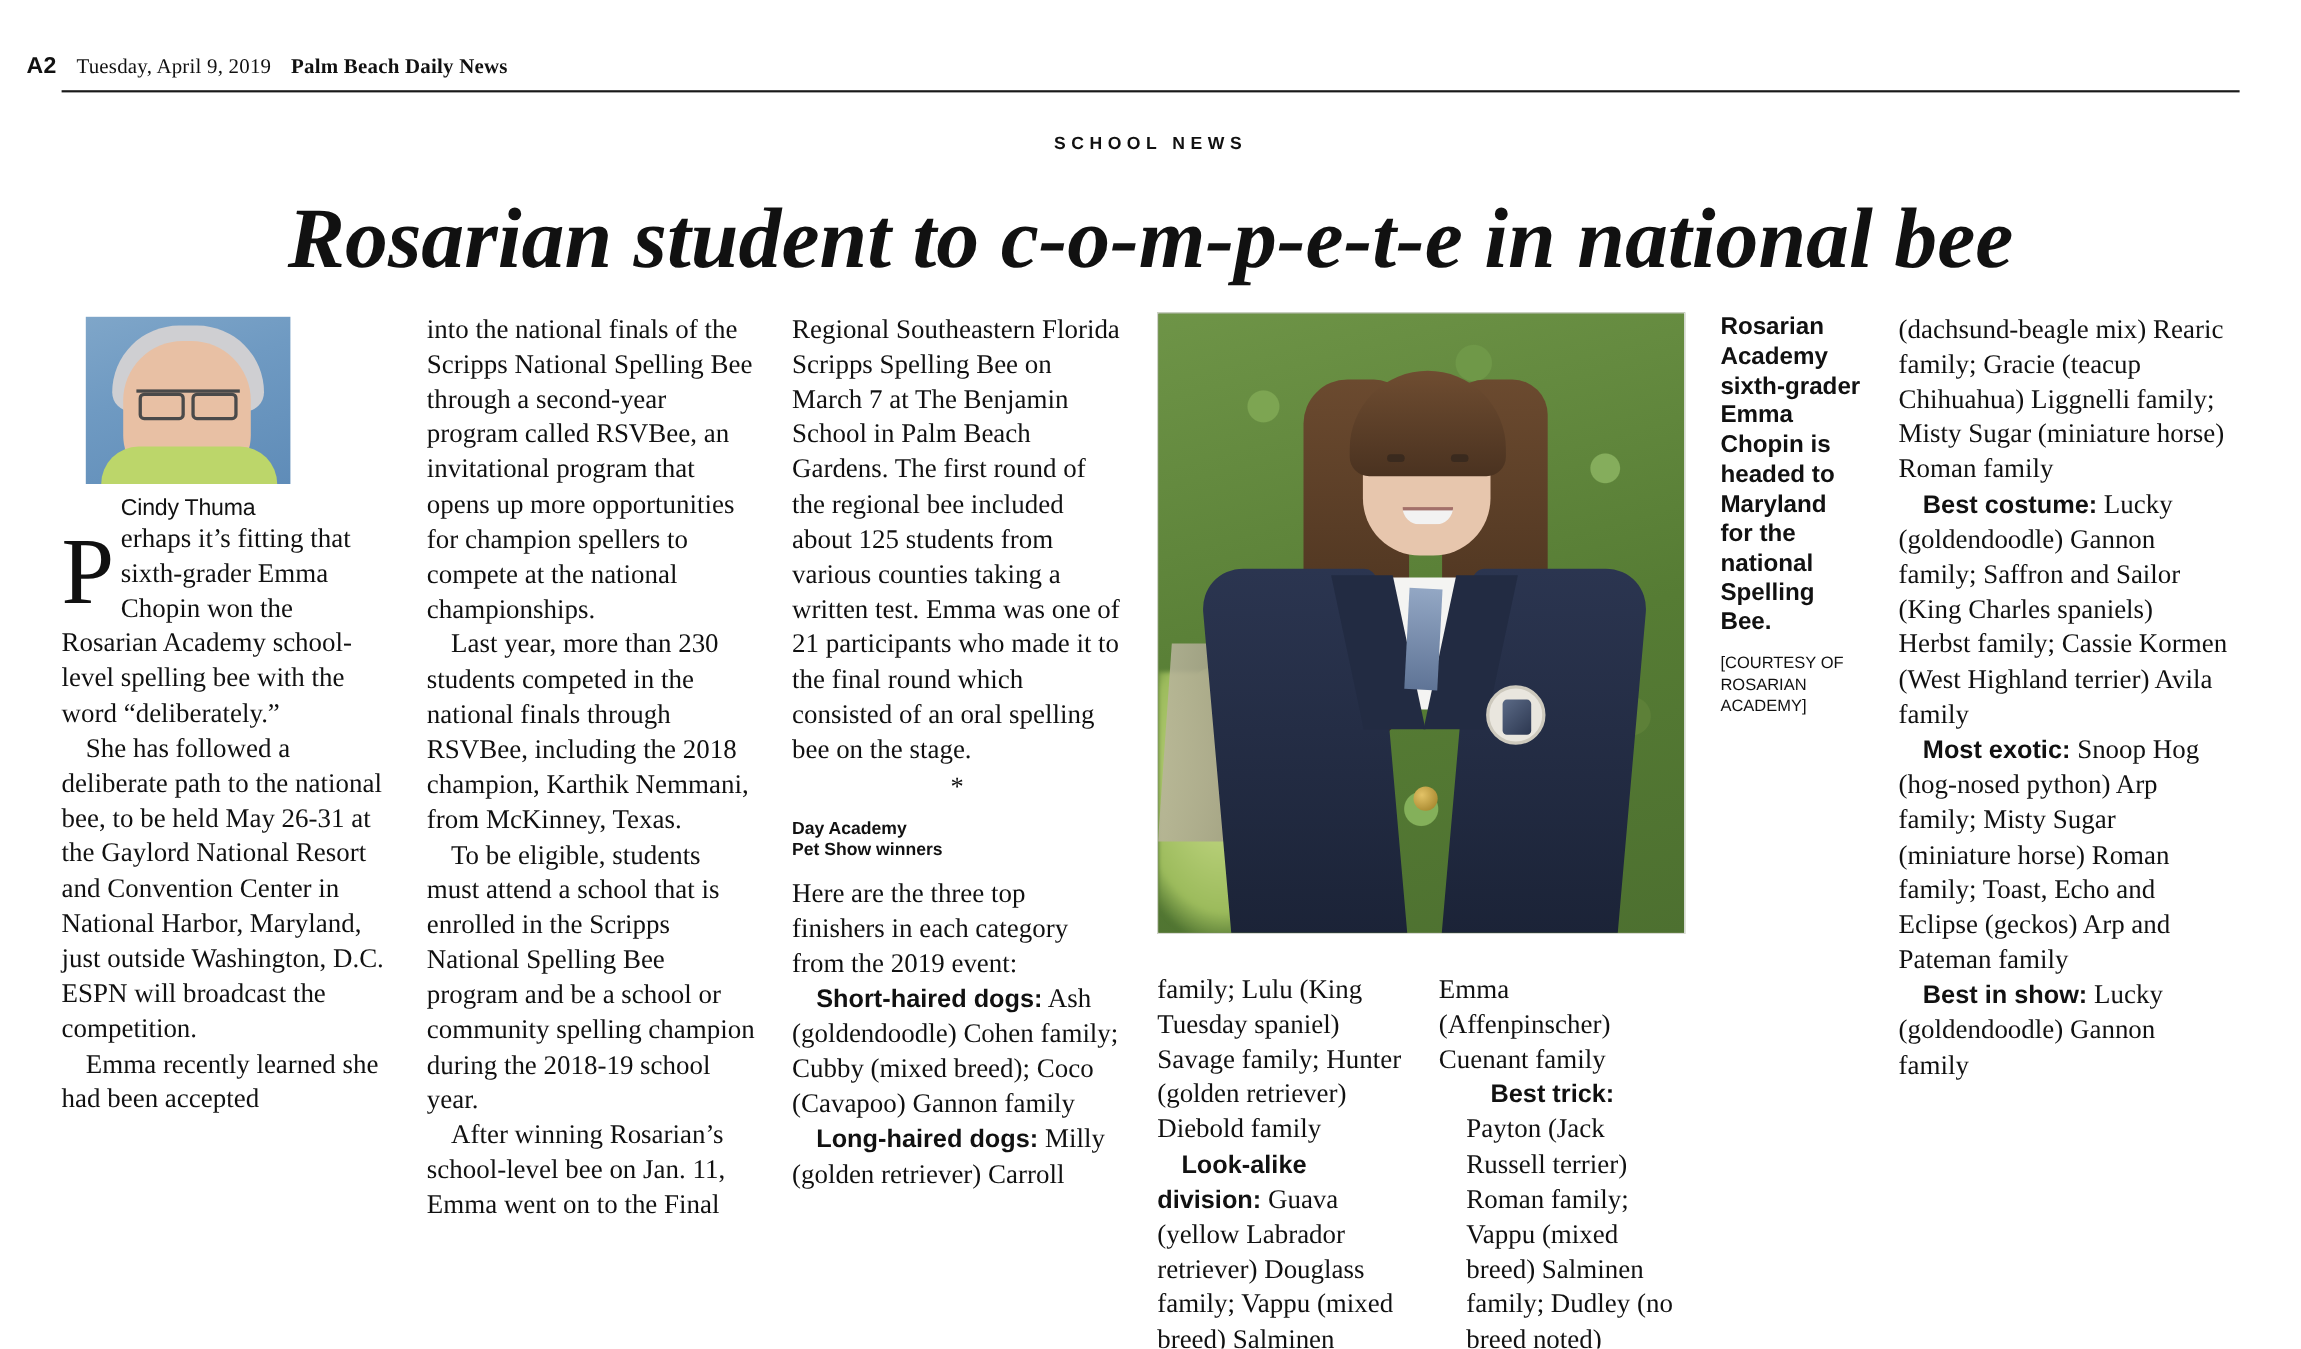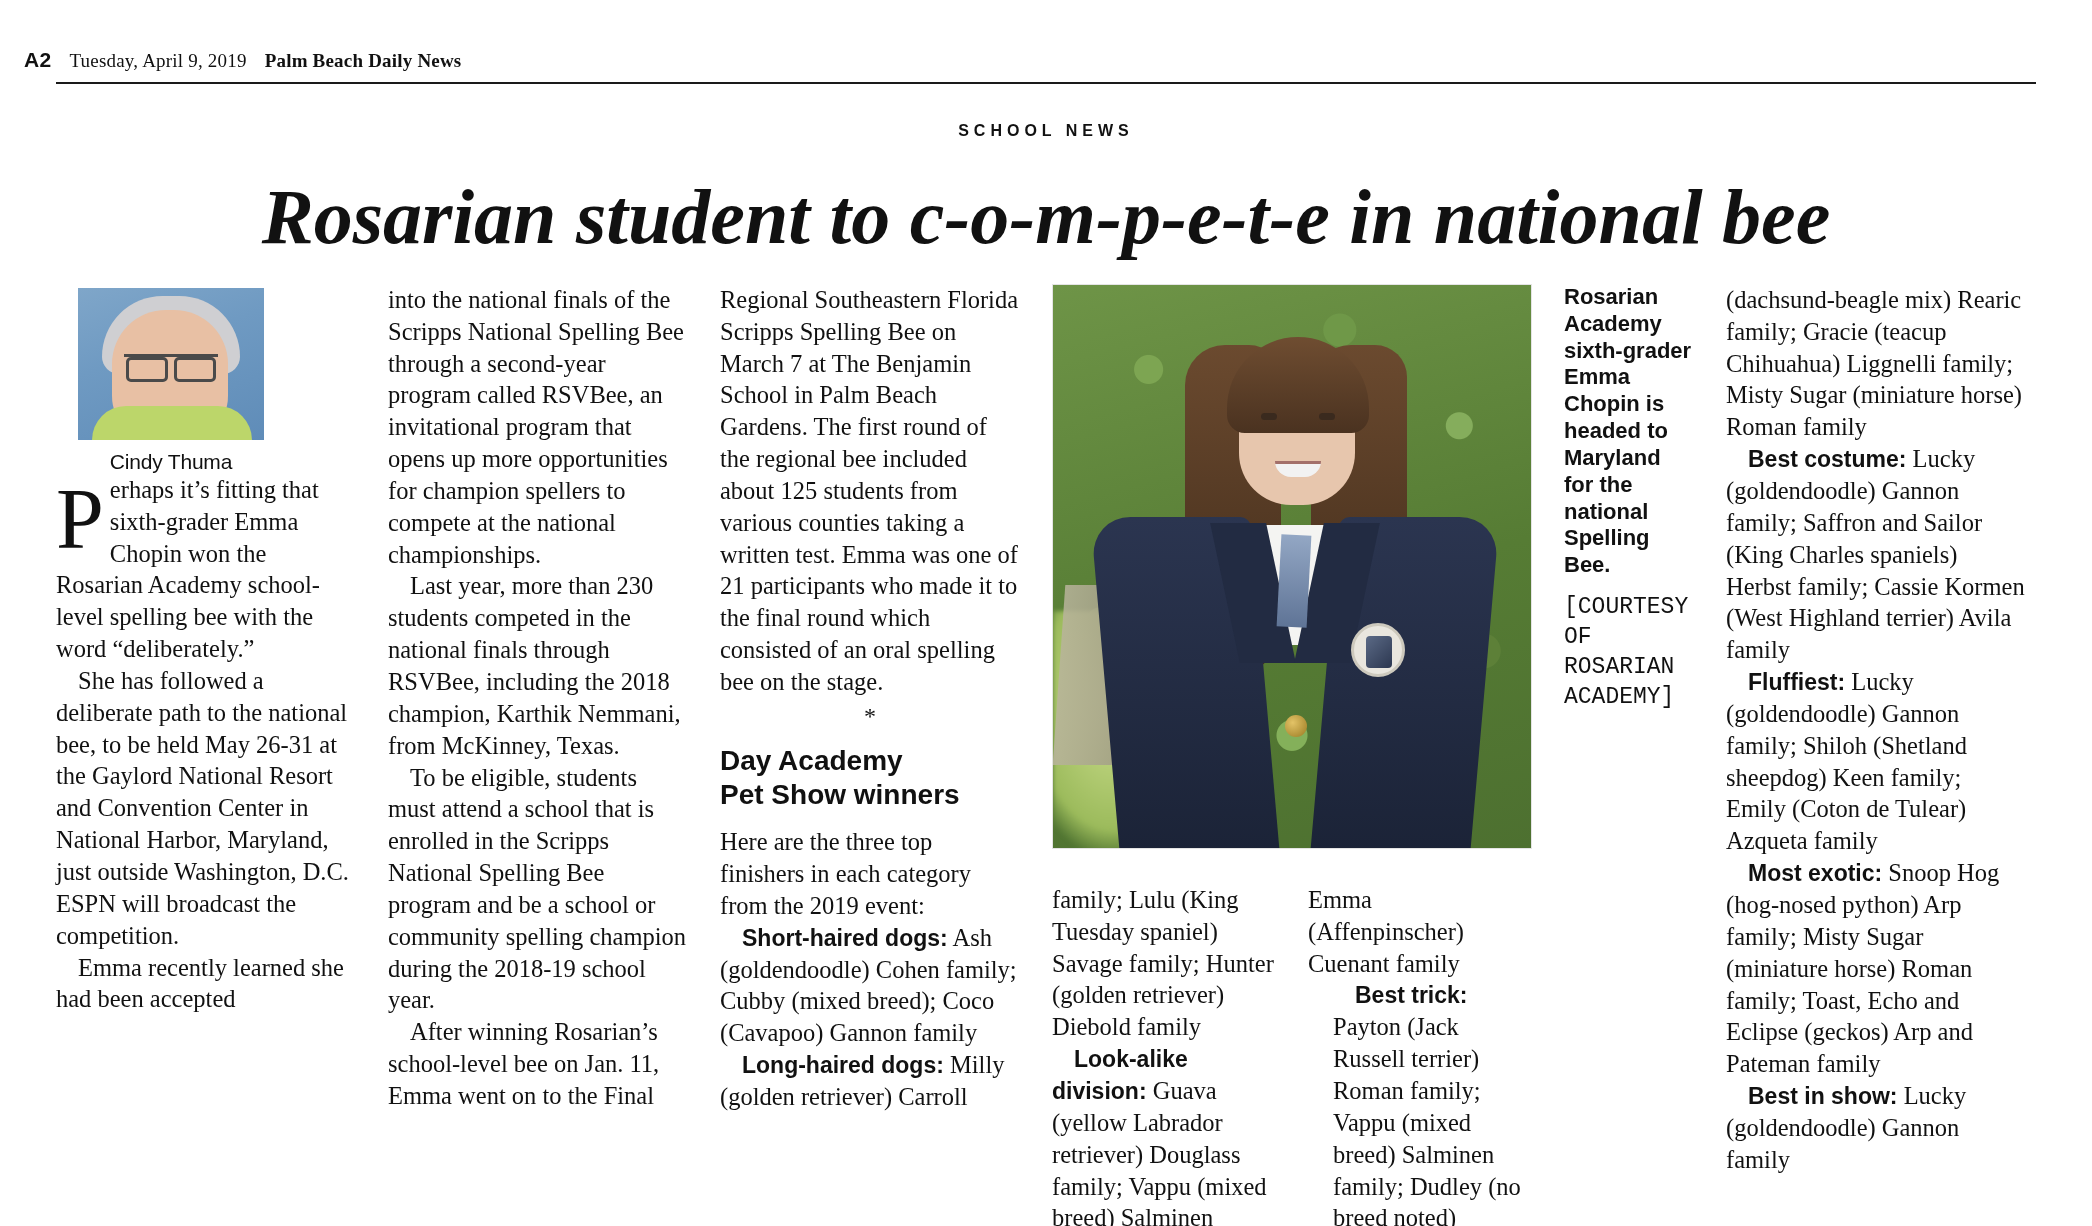--- a/index.html
+++ b/index.html
@@ -154,21 +154,21 @@
     font-family: "Liberation Serif", serif;
     font-size: 86px;
     line-height: 0.78;
     padding: 8px 6px 0 0;
     margin-top: 4px;
   }
 
   .subhead {
     font-family: "Liberation Sans", sans-serif;
     font-weight: bold;
-    font-size: 28px;
+    font-size: 16px;
     line-height: 1.22;
     margin-top: 16px;
   }
   .star {
     text-align: center;
     font-size: 24px;
     line-height: 1;
     margin-top: 6px;
   }
   .runin { font-family: "Liberation Sans", sans-serif; font-weight: bold; font-size: 23px; }
@@ -292,22 +292,22 @@
   }
 
   
   .cap {
     font-family: "Liberation Sans", sans-serif;
     font-weight: bold;
     font-size: 22px;
     line-height: 1.22;
   }
   .credit {
-    font-family: Liberation Mono, monospace;
-    font-size: 23px;
+    font-family: Liberation Sans, sans-serif;
+    font-size: 15px;
     line-height: 1.3;
     margin-top: 14px;
   }
   .narrow { width: 130px; }
   .wide-last { width: 300px; }
 
   .lower {
     position: absolute;
     left: 0;
     top: 600px;
@@ -403,19 +403,18 @@
     </div>
 
     <div class="col narrow">
       <div class="cap">Rosarian Academy sixth-grader Emma Chopin is headed to Maryland for the national Spelling Bee.</div>
       <div class="credit">[COURTESY OF ROSARIAN ACADEMY]</div>
     </div>
 
     <div class="col wide-last">
       <div class="para">(dachsund-beagle mix) Rearic family; Gracie (teacup Chihuahua) Liggnelli family; Misty Sugar (miniature horse) Roman family</div>
       <div class="para" style="text-indent:22px;"><span class="runin">Best costume:</span><span> Lucky (goldendoodle) Gannon family; Saffron and Sailor (King Charles spaniels) Herbst family; Cassie Kormen (West Highland terrier) Avila family</span></div>
-      <div class="para" style="text-indent:22px;"><span class="runin">Fluffiest:</span><span> Lucky (goldendoodle) Gannon family; Shiloh (Shetland sheepdog) Keen family; Emily (Coton de Tulear) Azqueta family</span></div>
       <div class="para" style="text-indent:22px;"><span class="runin">Most exotic:</span><span> Snoop Hog (hog-nosed python) Arp family; Misty Sugar (miniature horse) Roman family; Toast, Echo and Eclipse (geckos) Arp and Pateman family</span></div>
       <div class="para" style="text-indent:22px;"><span class="runin">Best in show:</span><span> Lucky (goldendoodle) Gannon family</span></div>
     </div>
 
   </div>
 </div>
 
 </body></html>

